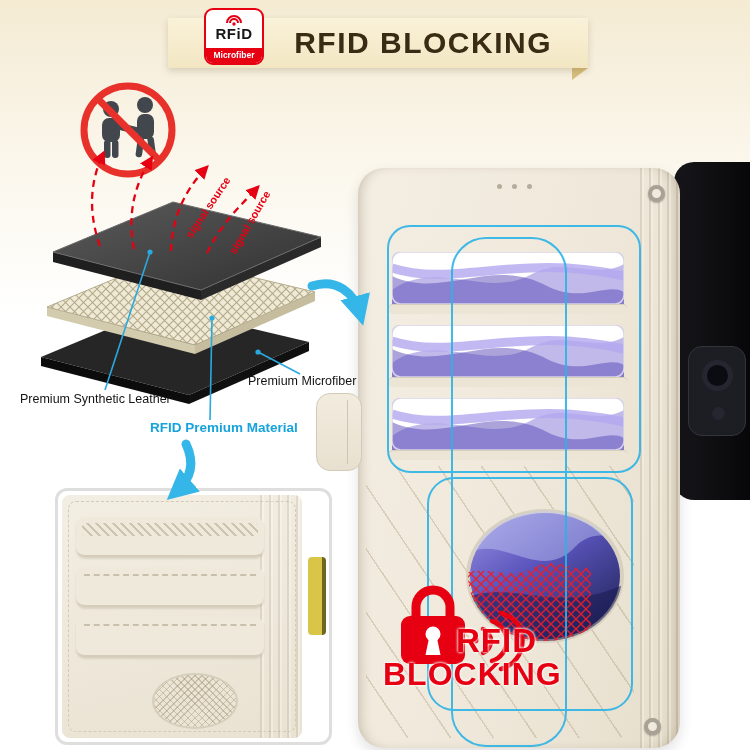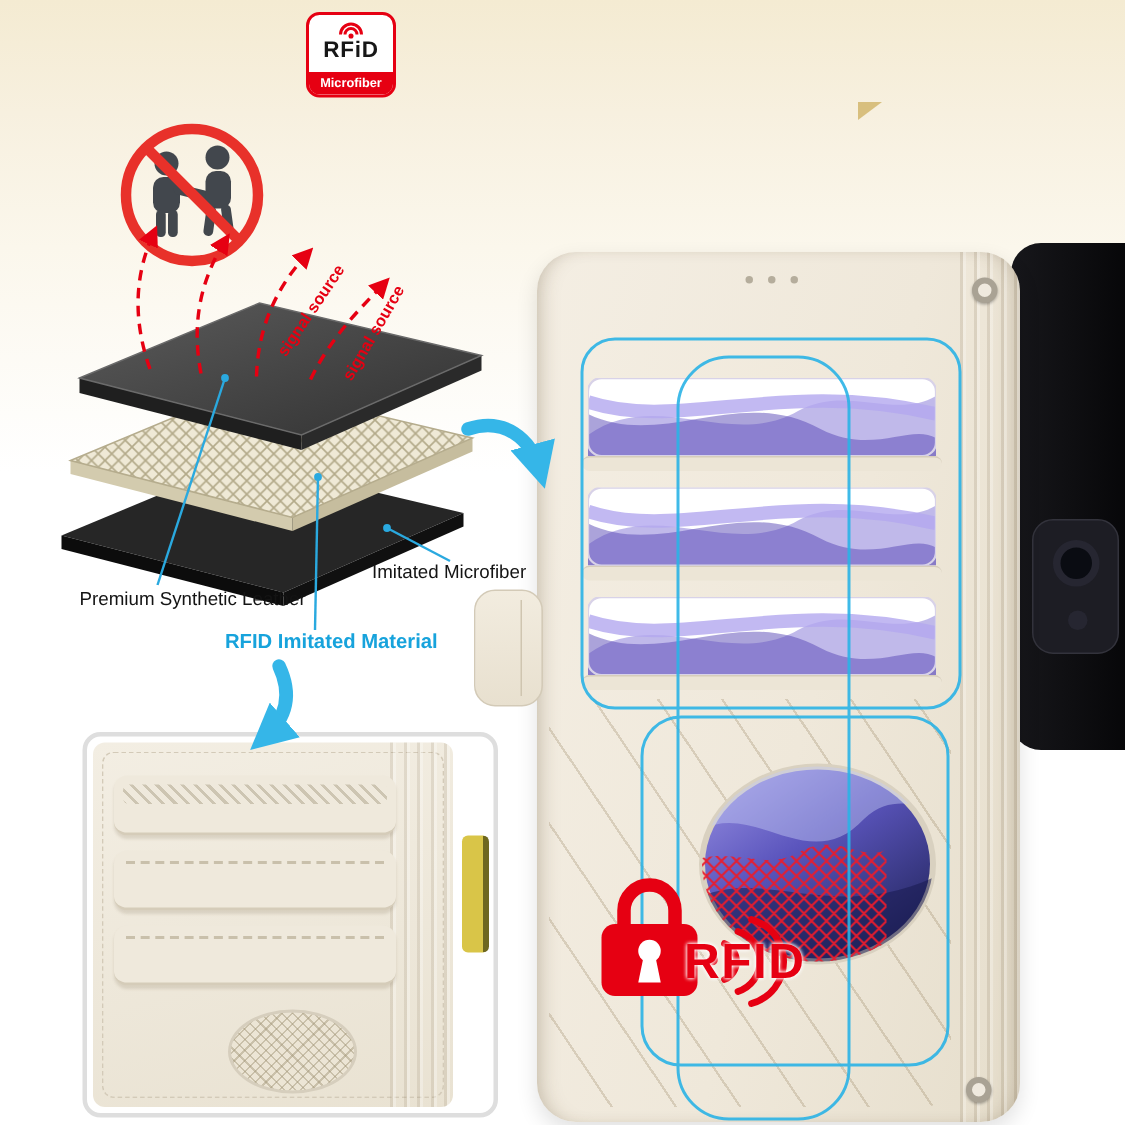--- a/index.html
+++ b/index.html
@@ -100,20 +100,23 @@
 
 <div id="canvas">
 
   <div class="abs" id="phone">
     <div id="camera">
       <div id="lens"></div>
       <div id="lens-small"></div>
     </div>
   </div>
 
+  <div class="abs" id="banner">
+    <span id="banner-title">RFID BLOCKING</span>
+  </div>
   <div class="abs" id="banner-fold"></div>
   <div class="abs" id="logo">
     <svg width="26" height="13" viewBox="0 0 24 13" style="margin-top:3px">
       <path d="M8,10 a4,4 0 0 1 8,0" fill="none" stroke="#e60012" stroke-width="2"></path>
       <path d="M5,10 a7,7 0 0 1 14,0" fill="none" stroke="#e60012" stroke-width="2"></path>
       <circle cx="12" cy="11" r="1.7" fill="#e60012"></circle>
     </svg>
     <span id="logo-brand">RFiD</span>
     <span id="logo-sub">Microfiber</span>
   </div>
@@ -153,23 +156,23 @@
 
     <polygon points="22,117 170,155 170,164 22,126" fill="#d3cbae"></polygon>
     <polygon points="170,155 290,102 290,111 170,164" fill="#c6bd9e"></polygon>
     <polygon points="22,117 142,67 290,102 170,155" fill="url(#meshpat)" stroke="#b5ac8d" stroke-width="1"></polygon>
 
     <polygon points="28,62 176,100 176,110 28,72" fill="#1f1f1f"></polygon>
     <polygon points="176,100 296,47 296,57 176,110" fill="#2a2a2a"></polygon>
     <polygon points="28,62 148,12 296,47 176,100" fill="url(#leathg)" stroke="#6a6a6a" stroke-width="1"></polygon>
   </svg>
 
-  <div class="lay-label" style="left:53px; top:392px" id="label-leather">Premium Synthetic Leather</div>
-  <div class="lay-label" style="left:150px; top:420px" id="label-rfid">RFID Imitated Material</div>
-  <div class="lay-label" style="left:248px; top:374px" id="label-micro">Imitated Microfiber</div>
+  <div class="lay-label" style="left:20px; top:392px" id="label-leather">Premium Synthetic Leather</div>
+  <div class="lay-label" style="left:150px; top:420px" id="label-rfid">RFID Premium Material</div>
+  <div class="lay-label" style="left:248px; top:374px" id="label-micro">Premium Microfiber</div>
 
   <span class="signal" style="left:193px; top:228px; transform:rotate(-56deg)">signal source</span>
   <span class="signal" style="left:237px; top:244px; transform:rotate(-60deg)">signal source</span>
 
   <div class="abs" id="inset">
     <div id="wallet">
       <div id="wallet-stitch"></div>
       <div id="wallet-ribs"></div>
       <div class="slot" style="top:22px">
         <div class="slot-band"></div>
@@ -295,14 +298,15 @@
     <rect x="13" y="44" width="64" height="48" rx="9" fill="#e60012"></rect>
     <circle cx="45" cy="62" r="7.5" fill="#ffffff"></circle>
     <path d="M41,66 h8 l3.5,17 h-15 z" fill="#ffffff"></path>
     <circle cx="87" cy="68" r="3.5" fill="#e60012"></circle>
     <path d="M95,57 A13,13 0 0 1 95,81" fill="none" stroke="#e60012" stroke-width="4.5" stroke-linecap="round"></path>
     <path d="M104,49 A21,21 0 0 1 104,89" fill="none" stroke="#e60012" stroke-width="4.5" stroke-linecap="round"></path>
     <path d="M113,41 A29,29 0 0 1 113,97" fill="none" stroke="#e60012" stroke-width="4.5" stroke-linecap="round"></path>
   </svg>
 
   <div class="red-word" id="rfid-word1">RFID</div>
+  <div class="red-word" id="rfid-word2">BLOCKING</div>
 
 </div>
 
 </body></html>

